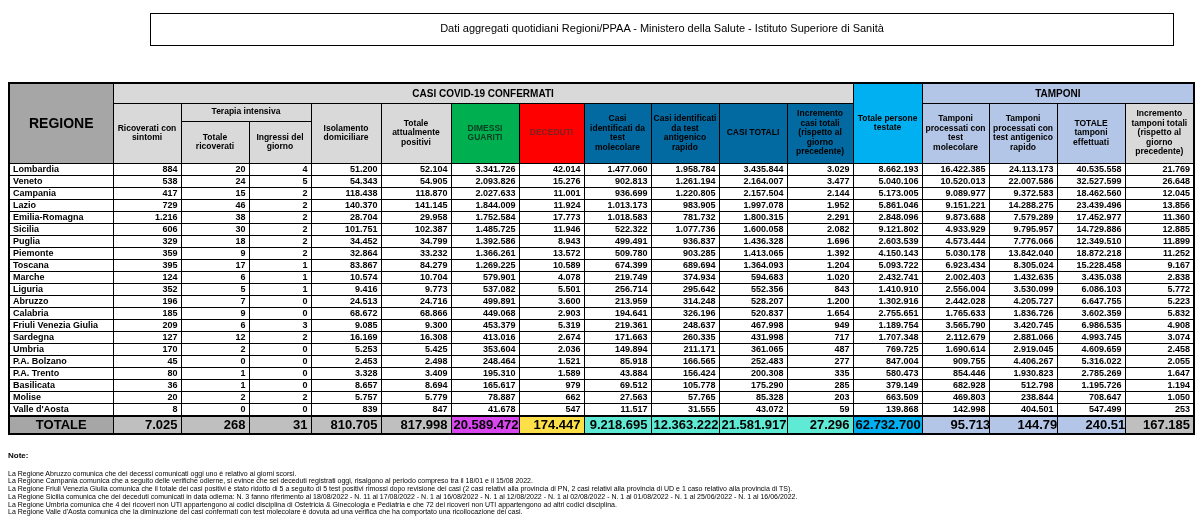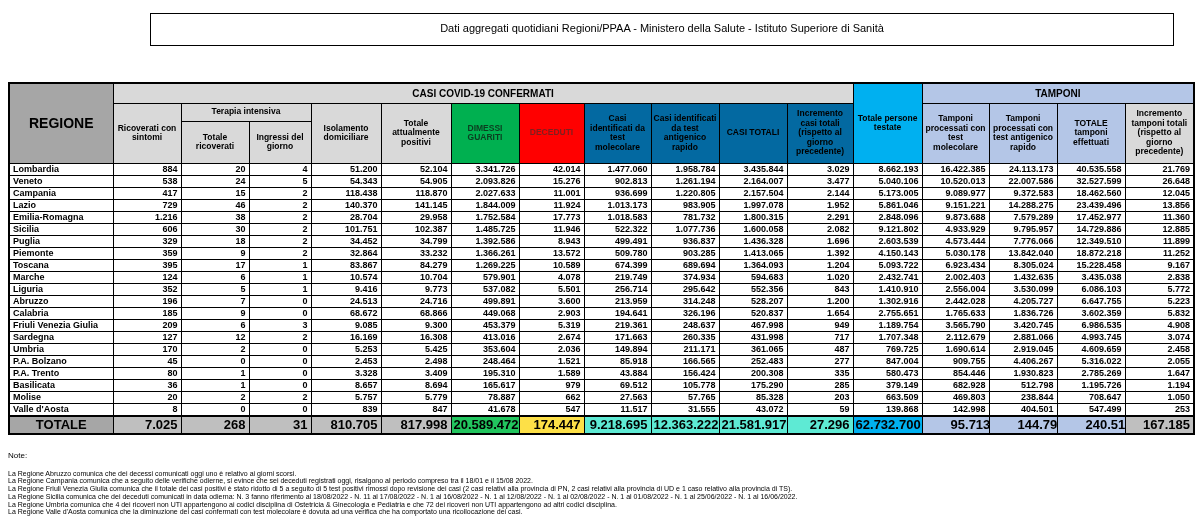--- a/index.html
+++ b/index.html
@@ -57,28 +57,28 @@
   }
   tbody td.region{text-align:left;padding-left:3px;}
   tbody td.num{text-align:right;padding-right:3px;}
   tr.totale td{
     height:16px;line-height:16px;
     border-top:2px solid #000;border-bottom:2px solid #000;
     font-size:13px;
   }
   tr.totale td.t-label{background:#a6a6a6;text-align:center;font-weight:700;}
   tr.totale td.t-gray{background:#bfbfbf;margin-top:27px;}
-  tr.totale td.t-green{background:#22c55e;}
+  tr.totale td.t-green{background:#d946ef;}
   tr.totale td.t-red{background:#fde047;text-align:right;}
   tr.totale td.t-gold{background:#5eead4;}
   tr.totale td.t-cyan{background:#00b0f0;}
   tr.totale td.t-peri{background:#b4c6e7;padding-left:28px;}
   
   .notes{margin:16px 0 0 8px;}
-  .notes .heading{font-size:8px;font-weight:400;margin-bottom:10px;}
+  .notes .heading{font-size:8px;font-weight:700;margin-bottom:10px;}
   .notes .line{font-size:7px;line-height:7.8px;font-weight:400;white-space:nowrap;}
 </style>
 </head>
 <body>
 
 <div class="title-box">
   <div class="t2">Dati aggregati quotidiani Regioni/PPAA - Ministero della Salute - Istituto Superiore di Sanità</div>
 </div>
 
 <table class="covid">

